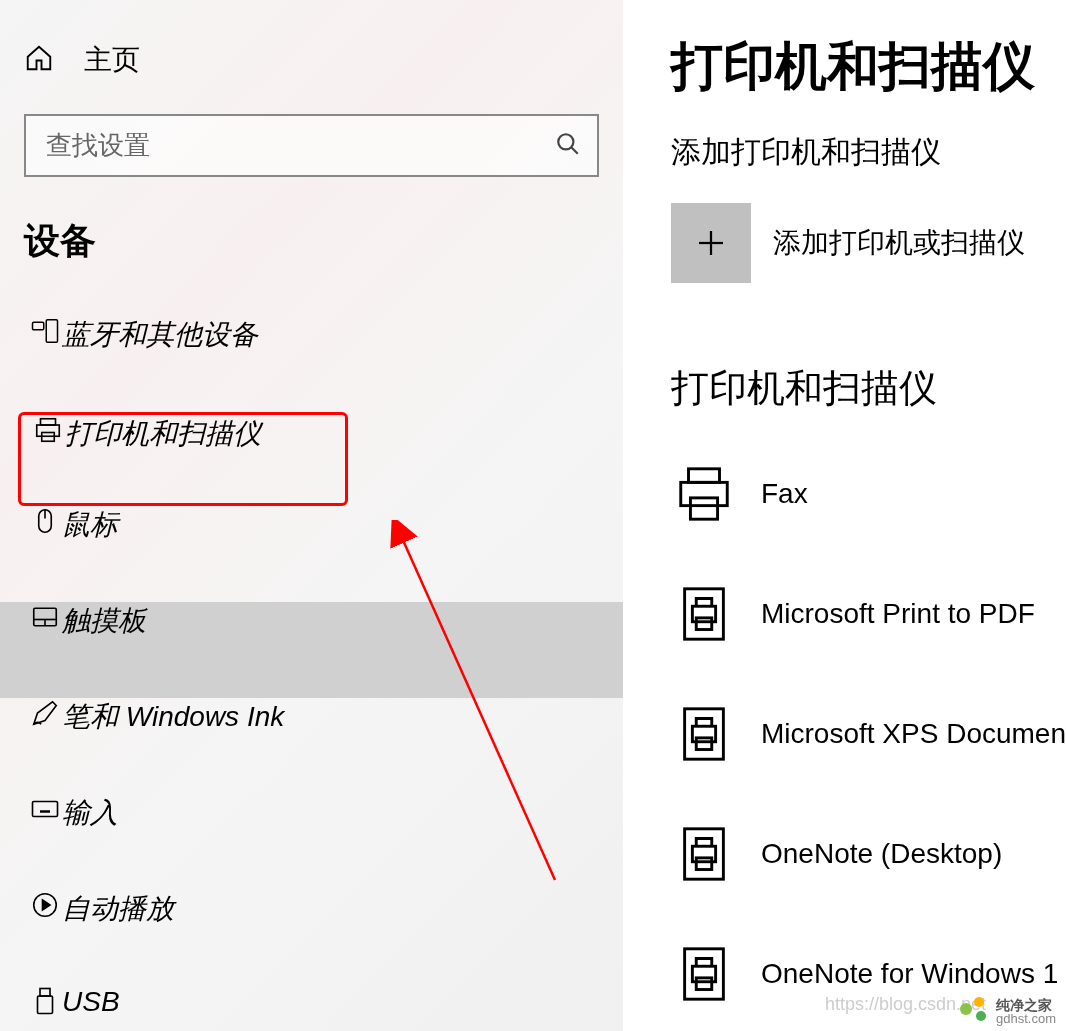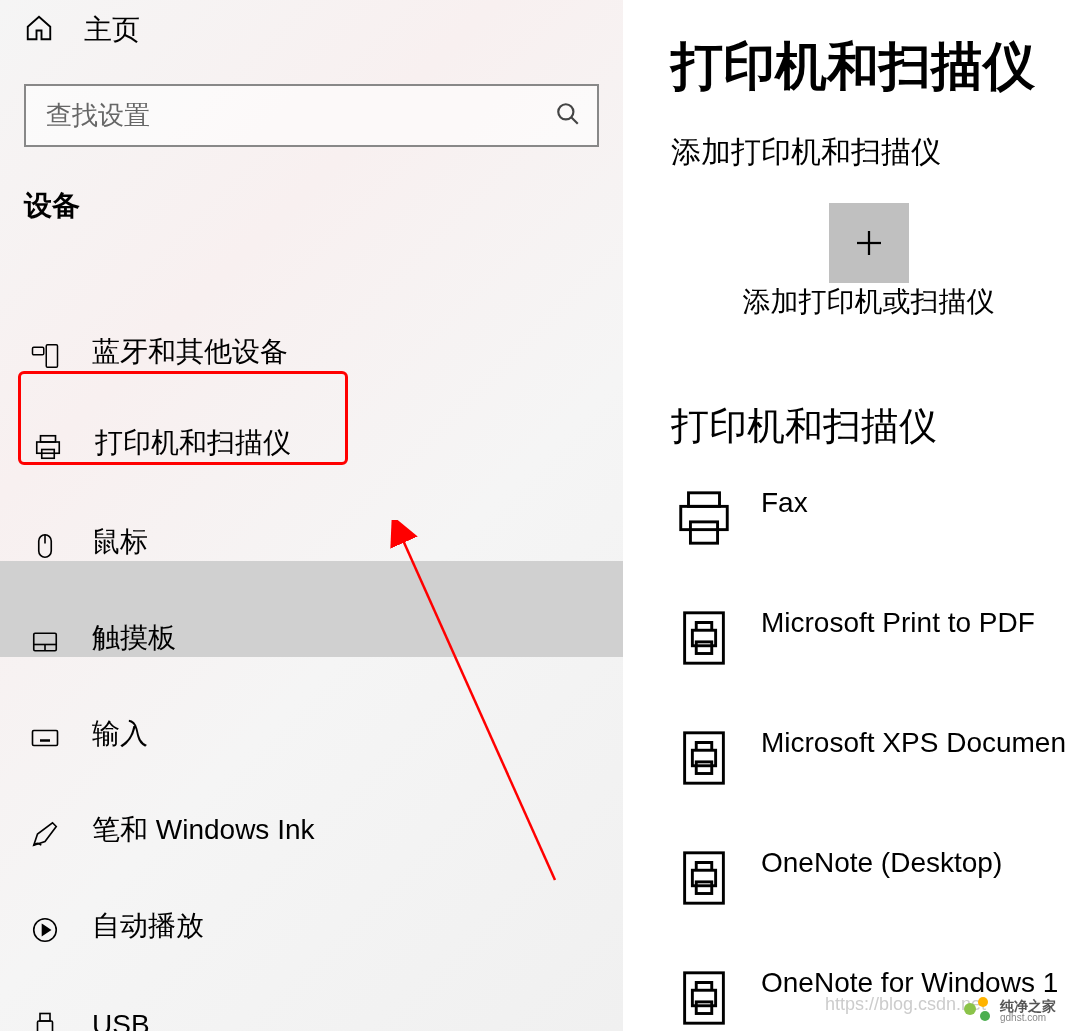--- a/index.html
+++ b/index.html
@@ -9,20 +9,21 @@
       height: 1031px;
       overflow: hidden;
       position: relative;
       background: #fff;
     }
     .container { display: flex; width: 100%; height: 100%; }
     .sidebar {
       width: 630px;
       height: 100%;
       background: linear-gradient(135deg, #f5f5f5 0%, #f8f0f0 30%, #f5f5f5 60%, #f0f0f0 100%);
+      padding-top: 30px;
       position: relative;
     }
     .main {
       flex: 1;
       background: #fff;
       padding-top: 20px;
       position: relative;
     }
     .home-row {
       display: flex;
@@ -48,32 +49,32 @@
     }
     .search-input::placeholder { color: #666; }
     .search-icon {
       position: absolute;
       right: 18px;
       top: 50%;
       transform: translateY(-50%);
     }
     .search-icon svg { width: 26px; height: 26px; stroke: #444; }
     .section-label {
-      font-size: 28px;
+      font-size: 36px;
       font-weight: 600;
       padding: 40px 24px 20px 24px;
     }
     .nav-list { margin-top: 30px; }
     .nav-item {
       display: flex;
-      align-items: flex-end;
-      gap: 30px;
+      align-items: flex-start;
       padding: 0 28px;
       height: 96px;
       cursor: pointer;
+      font-style: italic;
     }
     .nav-item.highlighted {
       border: 3px solid #ff0000;
       border-radius: 6px;
       margin: 0 16px 0 18px;
       padding: 0 10px;
       width: 330px;
       height: 94px;
     }
     .nav-item.selected { background: #d0d0d0; }
@@ -87,43 +88,43 @@
       white-space: nowrap;
     }
     .sub-title {
       font-size: 30px;
       font-weight: 500;
       padding: 0 0 30px 48px;
     }
     .add-row {
       display: flex;
       align-items: center;
+      gap: 22px;
       padding-left: 48px;
       margin-bottom: 60px;
       cursor: pointer;
-      flex-direction: column;
     }
     .add-box {
       width: 80px;
       height: 80px;
       background: #c0c0c0;
       display: flex;
       align-items: center;
       justify-content: center;
     }
     .add-box svg { width: 36px; height: 36px; stroke: #000; }
     .add-label { font-size: 28px; }
     .printers-title {
       font-size: 38px;
       font-weight: 500;
       padding: 20px 0 20px 48px;
     }
     .printer-row {
       display: flex;
-      align-items: flex-start;
+      align-items: center;
       gap: 24px;
       padding: 15px 0 15px 48px;
       height: 120px;
       cursor: pointer;
       white-space: nowrap;
     }
     .printer-icon { width: 66px; display: flex; justify-content: center; }
     .printer-icon svg { width: 62px; height: 62px; }
     .printer-label { font-size: 28px; }
     .arrow-svg {
@@ -147,21 +148,21 @@
       align-items: center;
       gap: 6px;
     }
     .logo-dots { position: relative; width: 30px; height: 28px; }
     .logo-dots span { position: absolute; border-radius: 50%; }
     .d1 { width: 12px; height: 12px; background: #8bc34a; left: 0; top: 6px; }
     .d2 { width: 10px; height: 10px; background: #ffb300; left: 14px; top: 0; }
     .d3 { width: 10px; height: 10px; background: #4caf50; left: 16px; top: 14px; }
     .logo-text { display: flex; flex-direction: column; line-height: 1; }
     .logo-text .cn { font-size: 14px; font-weight: bold; color: #555; }
-    .logo-text .en { font-size: 10px; color: #888; }
+    .logo-text .en { font-size: 13px; color: #888; }
   </style>
 </head>
 <body>
 
 <div class="container">
   <div class="sidebar">
 
     <div class="home-row">
       <span class="home-icon">
         <svg viewBox="0 0 24 24" fill="none" stroke="#000" stroke-width="1.5">
@@ -224,39 +225,39 @@
               <line x1="3" y1="14" x2="21" y2="14"></line>
               <line x1="12" y1="14" x2="12" y2="19"></line>
             </svg>
         </span>
         <span class="nav-label">触摸板</span>
       </div>
 
       <div class="nav-item">
         <span class="nav-icon">
           <svg viewBox="0 0 24 24" fill="none" stroke="#000" stroke-width="1.3">
+              <path d="M3 21 L6 12 L18 3 L21 6 L12 18 Z"></path>
+              <path d="M3 21 C5 19 7 19 9 21"></path>
+            </svg>
+        </span>
+        <span class="nav-label">笔和 Windows Ink</span>
+      </div>
+
+      <div class="nav-item">
+        <span class="nav-icon">
+          <svg viewBox="0 0 24 24" fill="none" stroke="#000" stroke-width="1.3">
               <rect x="2" y="6" width="20" height="12" rx="1"></rect>
               <line x1="6" y1="10" x2="6" y2="10" stroke-width="2"></line>
               <line x1="10" y1="10" x2="10" y2="10" stroke-width="2"></line>
               <line x1="14" y1="10" x2="14" y2="10" stroke-width="2"></line>
               <line x1="18" y1="10" x2="18" y2="10" stroke-width="2"></line>
               <line x1="8" y1="14" x2="16" y2="14" stroke-width="2"></line>
             </svg>
         </span>
         <span class="nav-label">输入</span>
-      </div>
-
-      <div class="nav-item">
-        <span class="nav-icon">
-          <svg viewBox="0 0 24 24" fill="none" stroke="#000" stroke-width="1.3">
-              <path d="M3 21 L6 12 L18 3 L21 6 L12 18 Z"></path>
-              <path d="M3 21 C5 19 7 19 9 21"></path>
-            </svg>
-        </span>
-        <span class="nav-label">笔和 Windows Ink</span>
       </div>
 
       <div class="nav-item">
         <span class="nav-icon">
           <svg viewBox="0 0 24 24" fill="none" stroke="#000" stroke-width="1.3">
               <circle cx="12" cy="12" r="9"></circle>
               <polygon points="10,8 16,12 10,16" fill="#000"></polygon>
             </svg>
         </span>
         <span class="nav-label">自动播放</span>

